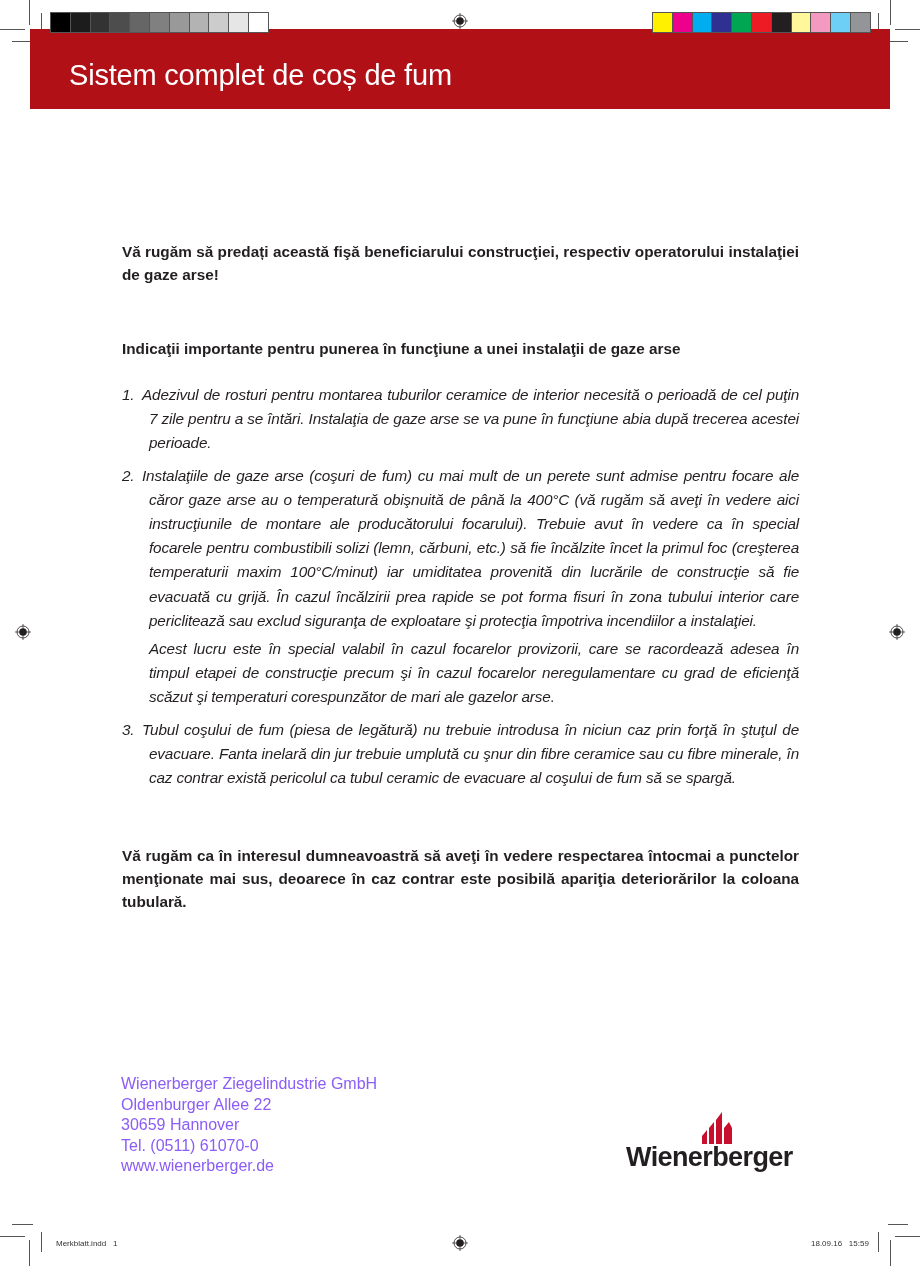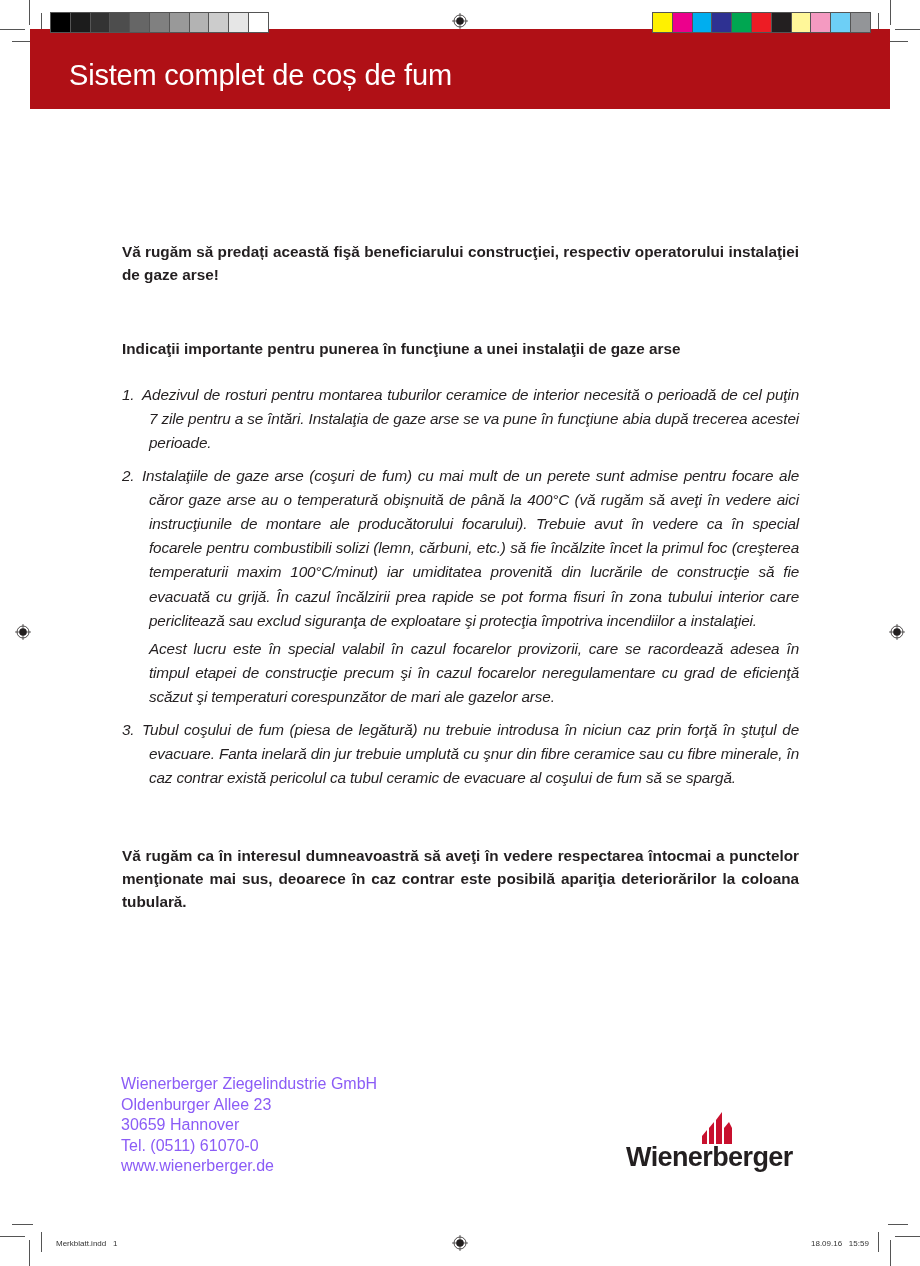--- a/index.html
+++ b/index.html
@@ -116,21 +116,21 @@
   <p class="list-item"><span class="num">1.</span><span>Adezivul de rosturi pentru montarea tuburilor ceramice de interior necesită o perioadă de cel puţin 7 zile pentru a se întări. Instalaţia de gaze arse se va pune în funcţiune abia după trecerea acestei perioade.</span></p>
   <p class="list-item"><span class="num">2.</span><span>Instalaţiile de gaze arse (coşuri de fum) cu mai mult de un perete sunt admise pentru focare ale căror gaze arse au o temperatură obişnuită de până la 400°C (vă rugăm să aveţi în vedere aici instrucţiunile de montare ale producătorului focarului). Trebuie avut în vedere ca în special focarele pentru combustibili solizi (lemn, cărbuni, etc.) să fie încălzite încet la pri­mul foc (creşterea temperaturii maxim 100°C/minut) iar umiditatea provenită din lucrările de construcţie să fie evacuată cu grijă. În cazul încălzirii prea rapide se pot forma fisuri în zona tubului interior care periclitează sau exclud siguranţa de exploatare şi protecţia împotriva incendiilor a instalaţiei.</span></p>
   <p class="list-para">Acest lucru este în special valabil în cazul focarelor provizorii, care se racordează adesea în timpul etapei de construcţie precum şi în cazul focarelor neregulamentare cu grad de eficienţă scăzut şi temperaturi corespunzător de mari ale gazelor arse.</p>
   <p class="list-item"><span class="num">3.</span><span>Tubul coşului de fum (piesa de legătură) nu trebuie introdusa în niciun caz prin forţă în ştuţul de evacuare. Fanta inelară din jur trebuie umplută cu şnur din fibre ceramice sau cu fibre minerale, în caz contrar există pericolul ca tubul ceramic de evacuare al coşului de fum să se spargă.</span></p>
 </div>
 
 <p class="content bold closing">Vă rugăm ca în interesul dumneavoastră să aveţi în vedere respectarea întocmai a punctelor menţionate mai sus, deoarece în caz contrar este posibilă apariţia deteri­orărilor la coloana tubulară.</p>
 
 <div class="address">
   <div>Wienerberger Ziegelindustrie GmbH</div>
-  <div>Oldenburger Allee 23</div>
+  <div>Oldenburger Allee 22</div>
   <div>30659 Hannover</div>
   <div>Tel. (0511) 61070-0</div>
   <div>www.wienerberger.de</div>
 </div>
 
 <div class="logo">
   <svg class="logo-mark" width="34" height="34" viewBox="0 0 34 34">
     <polygon points="2,24 7,18 7,32 2,32" fill="#c8102e"></polygon>
     <polygon points="9,16 14,10 14,32 9,32" fill="#c8102e"></polygon>
     <polygon points="16,8 22,0 22,32 16,32" fill="#c8102e"></polygon>

